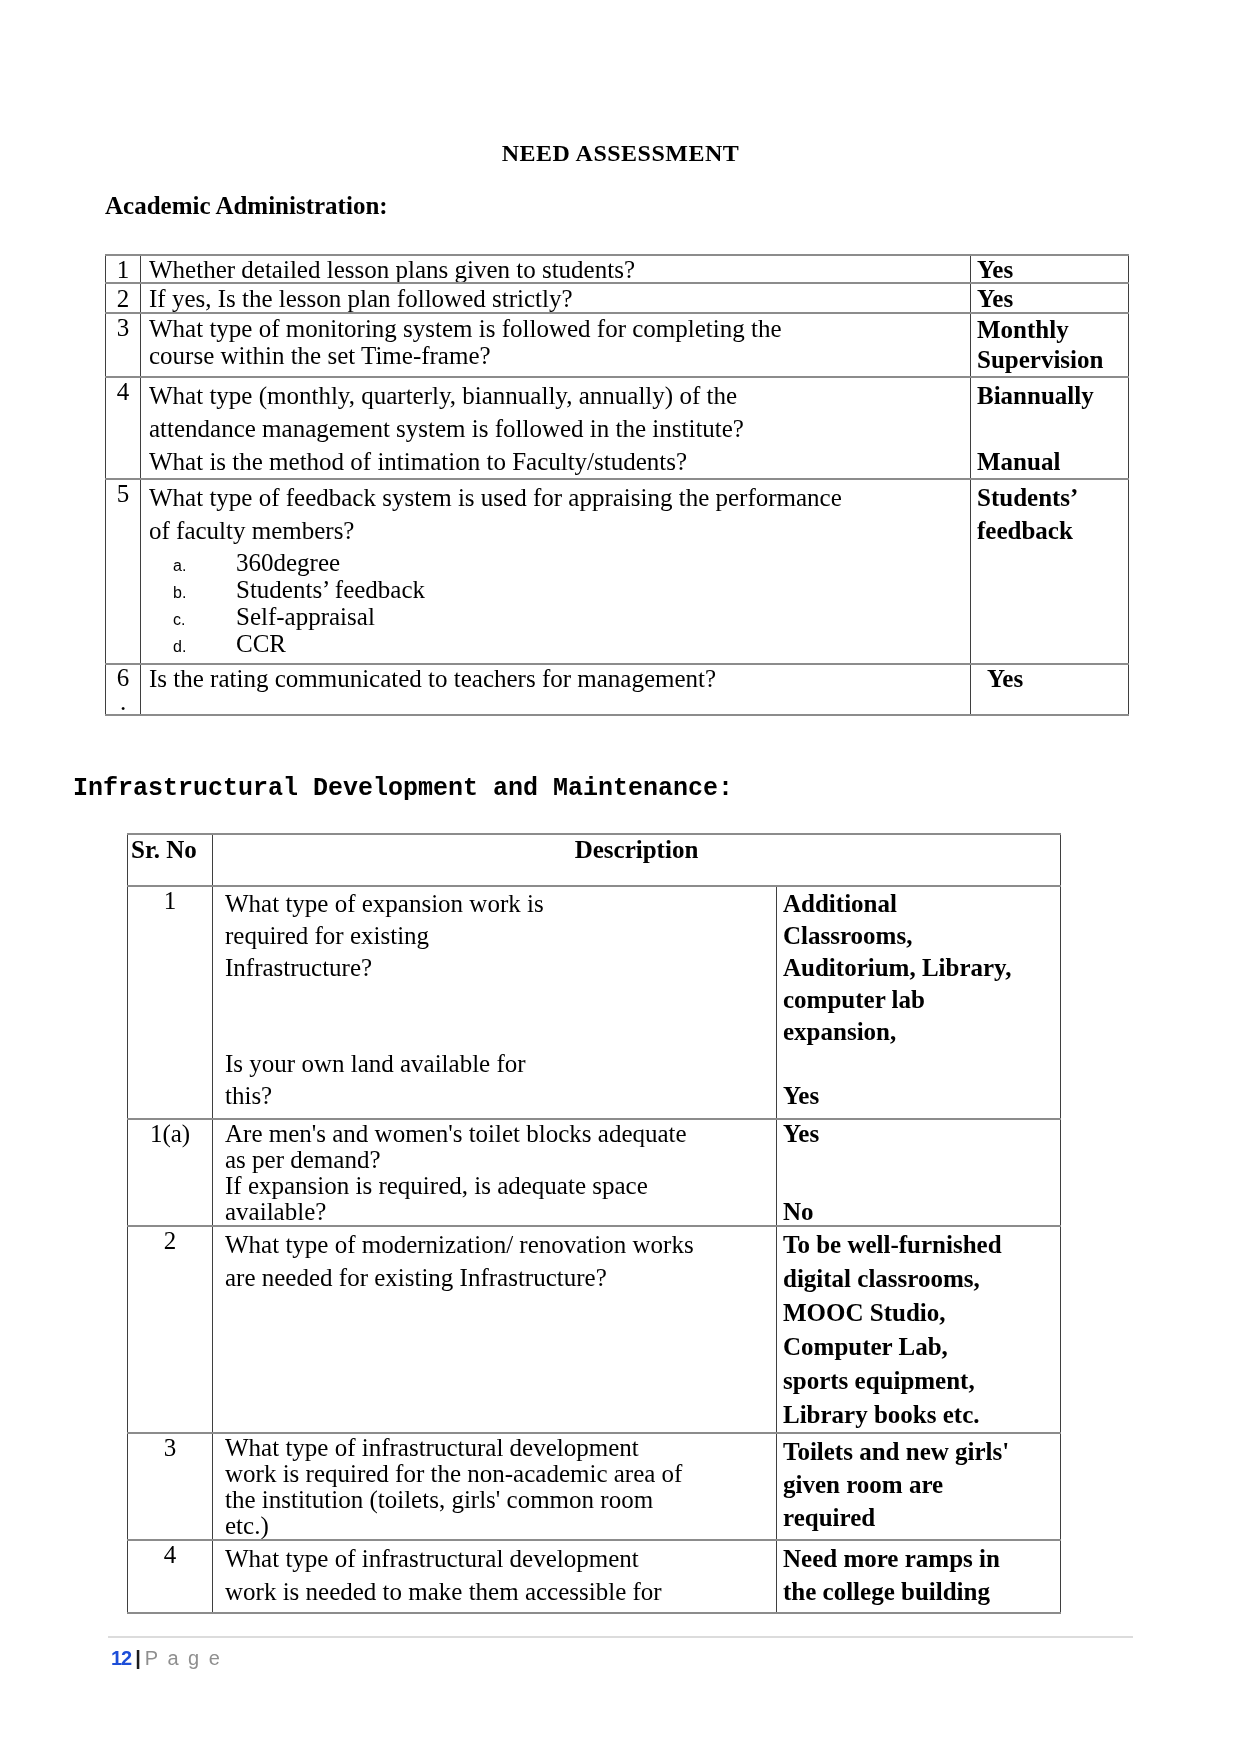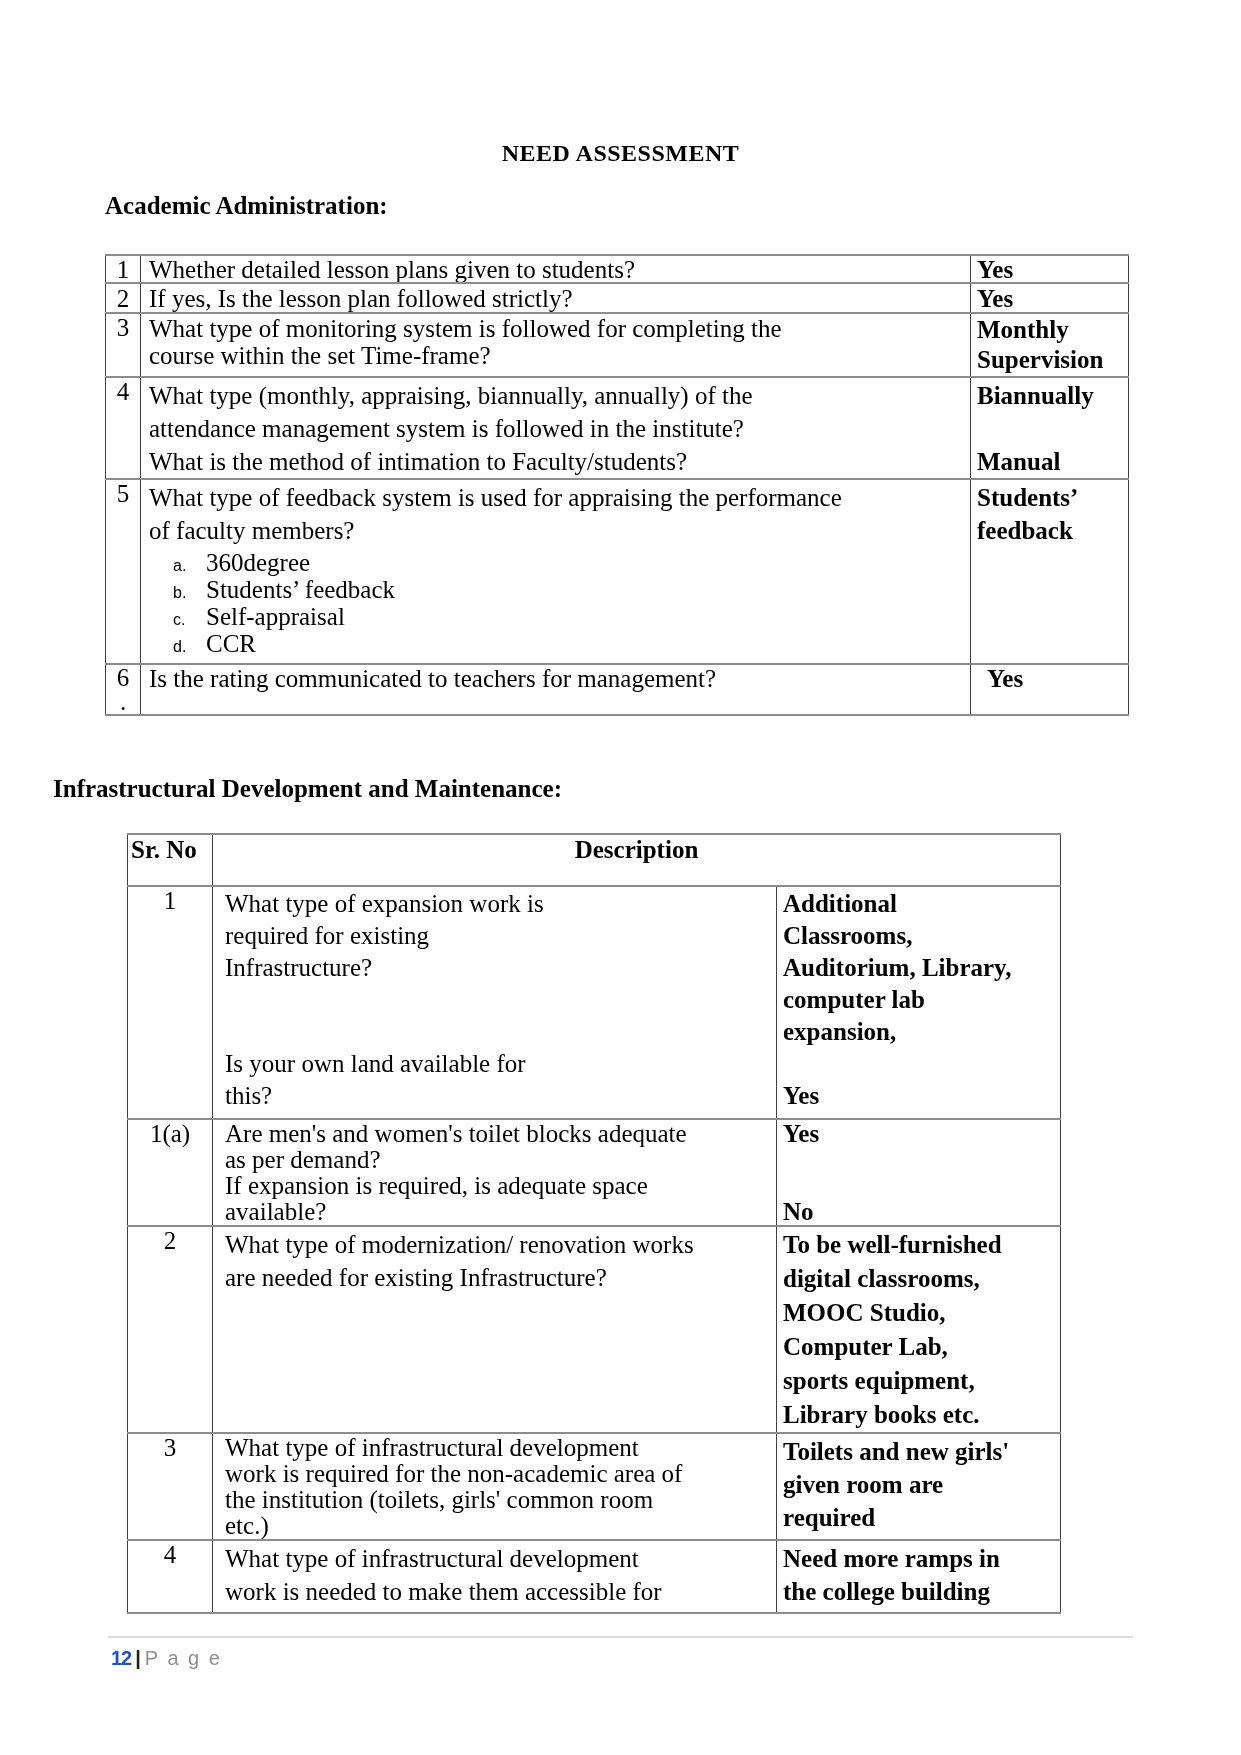--- a/index.html
+++ b/index.html
@@ -18,21 +18,21 @@
     font-size:24px;
     line-height:26px;
     letter-spacing:0.5px;
   }
   .section-heading {
     font-weight:bold;
     font-size:25px;
     line-height:26px;
   }
   .heading-1 { margin:27px 0 0 105px; }
-  .heading-2 { margin:60px 0 0 53px; }
+  .heading-2 { margin:60px 0 0 73px;font-family:Liberation Mono, monospace; }
 
   table.doc-table {
     border-collapse:collapse;
     table-layout:fixed;
     empty-cells:show;
   }
   table.t1 { margin:35px 0 0 105px; width:1023px; }
   table.t2 { margin:31px 0 0 127px; width:933px;border-radius:13px; }
 
   .doc-table td {
@@ -67,21 +67,21 @@
   tr.a-r6 td.a { padding-left:16px; }
 
   
   .options { margin:4px 0 0 24px; }
   .option-row { line-height:24px; white-space:nowrap; }
   .option-marker {
     display:inline-block; width:33px;
     font-family:"Liberation Sans", sans-serif;
     font-size:16px;
   }
-  .option-text { font-size:25px; }
+  .option-text { font-size:25px;margin-left:30px; }
 
   
   tr.hdr td { height:52px; font-weight:bold; }
   td.hdr-sr { padding-left:3px; }
   td.hdr-desc { text-align:center; }
   table.t2 td.q { padding-left:12px; }
   tr.i-r1 td { height:233px; }
   tr.i-r1 td.q, tr.i-r1 td.a { line-height:32px; }
   tr.i-r1a td { height:105px; }
   tr.i-r1a td.q, tr.i-r1a td.a { line-height:26px; }
@@ -138,21 +138,21 @@
     </tr>
     <tr class="a-r3">
       <td class="num cell-pre">3</td>
       <td class="q cell-pre">What type of monitoring system is followed for completing the
 course within the set Time-frame?</td>
       <td class="a cell-pre">Monthly
 Supervision</td>
     </tr>
     <tr class="a-r4">
       <td class="num cell-pre">4</td>
-      <td class="q cell-pre">What type (monthly, appraising, biannually, annually) of the
+      <td class="q cell-pre">What type (monthly, quarterly, biannually, annually) of the
 attendance management system is followed in the institute?
 What is the method of intimation to Faculty/students?</td>
       <td class="a cell-pre">Biannually
 
 Manual</td>
     </tr>
     <tr class="a-r5">
       <td class="num cell-pre">5</td>
       <td class="q">
         <div class="cell-pre">What type of feedback system is used for appraising the performance

